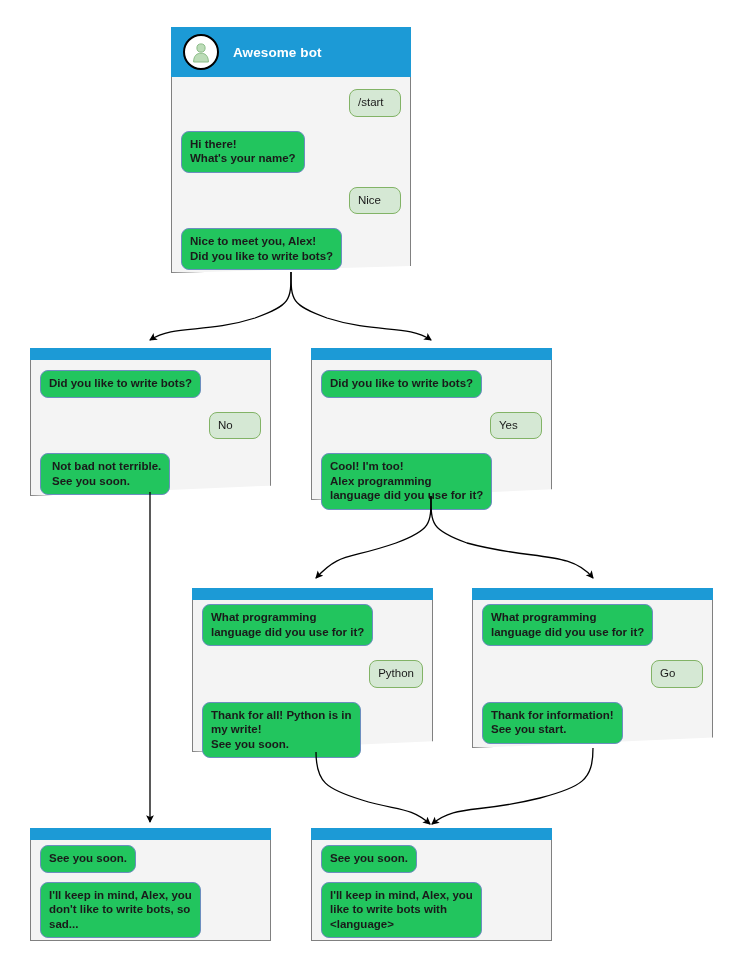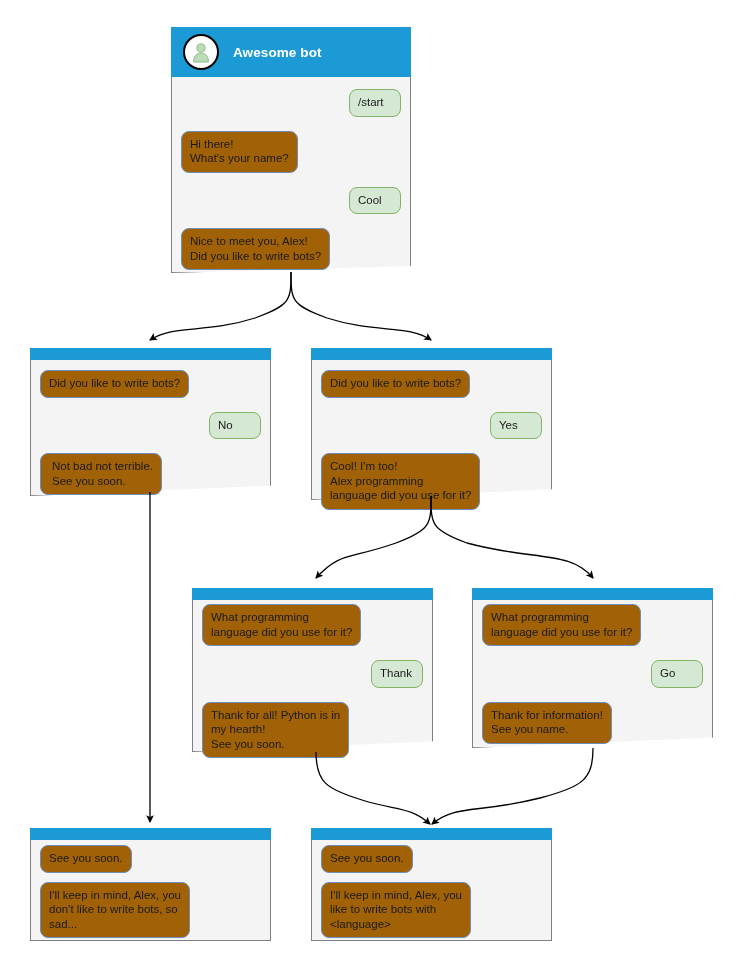--- a/index.html
+++ b/index.html
@@ -101,23 +101,24 @@
     font-size: 11.5px;
     line-height: 14.5px;
     color: #1a1a1a;
     border-radius: 8px;
     padding: 5px 8px 6px 8px;
     box-sizing: border-box;
     white-space: pre-line;
     max-width: 70%;
   }
   .bubble.bot {
-    background: #a16207;
+    background: #22c55e;
     border: 1px solid #6c8ebf;
     align-self: flex-start;
+    font-weight: bold;
   }
   .bubble.user {
     background: #d5e8d4;
     border: 1px solid #82b366;
     align-self: flex-end;
     text-align: left;
     min-width: 52px;
   }
   .gap-sm { height: 9px; }
   .gap-md { height: 14px; }
@@ -162,21 +163,21 @@
       </div>
       <div class="bot-title">Awesome bot</div>
     </div>
     <div class="card-body">
       <div class="msgs" style="padding-top:12px;">
         <div class="bubble user">/start</div>
         <div class="gap-md"></div>
         <div class="bubble bot" style="max-width:84%;">Hi there!
 What's your name?</div>
         <div class="gap-md"></div>
-        <div class="bubble user">Cool</div>
+        <div class="bubble user">Nice</div>
         <div class="gap-md"></div>
         <div class="bubble bot" style="max-width:92%;">Nice to meet you, Alex!
 Did you like to write bots?</div>
       </div>
     </div>
   </div>
 
   <div class="card" style="left:30px; top:348px; width:241px; height:148px;">
     <div class="card-shape" style="clip-path: polygon(0 0, 100% 0, 100% 93%, 0 100%);"></div>
     <div class="card-head"></div>
@@ -209,41 +210,41 @@
   </div>
 
   <div class="card" style="left:192px; top:588px; width:241px; height:164px;">
     <div class="card-shape" style="clip-path: polygon(0 0, 100% 0, 100% 93.5%, 0 100%);"></div>
     <div class="card-head"></div>
     <div class="card-body">
       <div class="msgs" style="padding-top:4px;">
         <div class="bubble bot" style="max-width:90%;">What programming
 language did you use for it?</div>
         <div class="gap-md"></div>
-        <div class="bubble user">Thank</div>
+        <div class="bubble user">Python</div>
         <div class="gap-md"></div>
         <div class="bubble bot" style="max-width:90%;">Thank for all! Python is in
-my hearth!
+my write!
 See you soon.</div>
       </div>
     </div>
   </div>
 
   <div class="card" style="left:472px; top:588px; width:241px; height:160px;">
     <div class="card-shape" style="clip-path: polygon(0 0, 100% 0, 100% 93.5%, 0 100%);"></div>
     <div class="card-head"></div>
     <div class="card-body">
       <div class="msgs" style="padding-top:4px;">
         <div class="bubble bot" style="max-width:90%;">What programming
 language did you use for it?</div>
         <div class="gap-md"></div>
         <div class="bubble user">Go</div>
         <div class="gap-md"></div>
         <div class="bubble bot" style="max-width:78%;">Thank for information!
-See you name.</div>
+See you start.</div>
       </div>
     </div>
   </div>
 
   <div class="card" style="left:30px; top:828px; width:241px; height:113px;">
     <div class="card-shape"></div>
     <div class="card-head"></div>
     <div class="card-body">
       <div class="msgs" style="padding-top:5px;">
         <div class="bubble bot" style="max-width:80%;">See you soon.</div>

